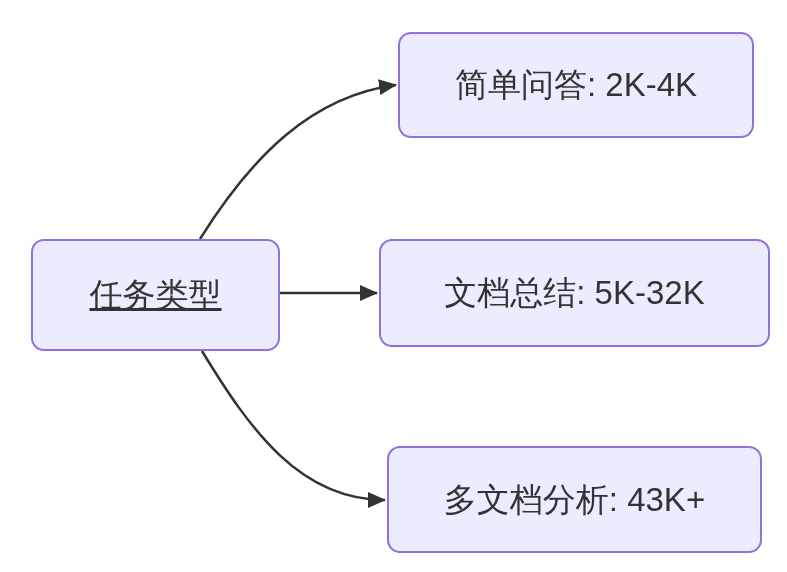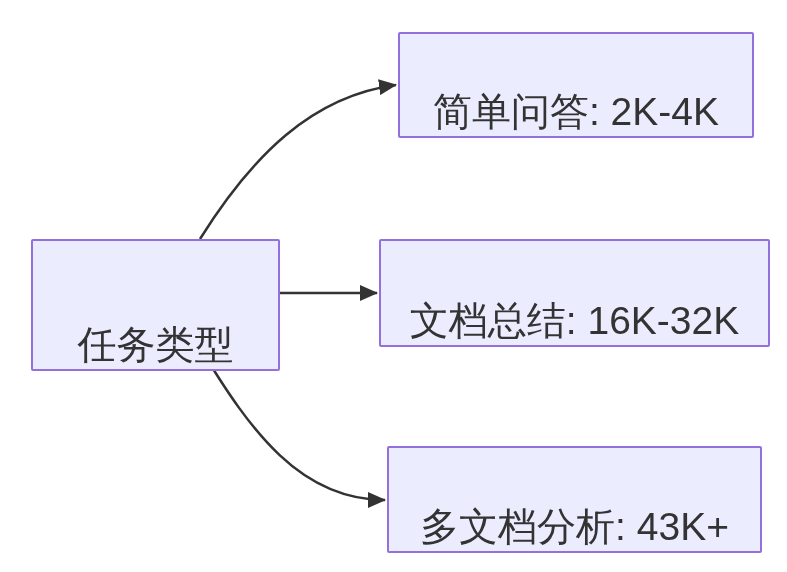--- a/index.html
+++ b/index.html
@@ -32,31 +32,31 @@
   }
   .arrowhead-shape {
     fill: var(--edge-color, #333333);
     stroke: none;
   }
   .node {
     position: absolute;
     box-sizing: border-box;
     background: var(--node-fill, #ECECFF);
     border: 2.5px solid var(--node-border, #9370DB);
-    border-radius: 2px;
+    border-radius: 13px;
     display: flex;
-    align-items: flex-end;
+    align-items: center;
     justify-content: center;
     color: var(--text-color, #333333);
-    font-size: 39px;
+    font-size: 33px;
     line-height: 1.2;
     white-space: nowrap;
     text-align: center;
   }
-  .node-root   { left: 31px;  top: 239px; width: 249px; height: 132px; }
+  .node-root   { left: 31px;  top: 239px; width: 249px; height: 112px; text-decoration: underline; }
   .node-b0     { left: 398px; top: 32px;  width: 356px; height: 106px; }
   .node-b1     { left: 379px; top: 239px; width: 391px; height: 108px; }
   .node-b2     { left: 387px; top: 446px; width: 375px; height: 107px; }
 </style>
 </head>
 <body>
 
 <div class="canvas">
 
   <svg class="edges" width="787" height="572" viewBox="0 0 787 572" xmlns="http://www.w3.org/2000/svg">
@@ -72,20 +72,20 @@
 
   <div class="node node-root">
     <span class="node-label">任务类型</span>
   </div>
 
   <div class="node node-b0">
     <span class="node-label">简单问答: 2K-4K</span>
   </div>
 
   <div class="node node-b1">
-    <span class="node-label">文档总结: 16K-32K</span>
+    <span class="node-label">文档总结: 5K-32K</span>
   </div>
 
   <div class="node node-b2">
     <span class="node-label">多文档分析: 43K+</span>
   </div>
 
 </div>
 
 </body></html>

